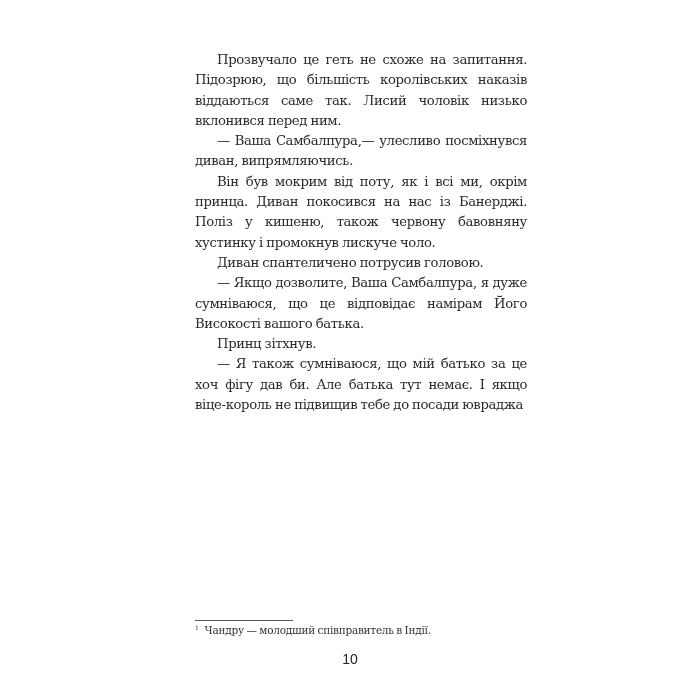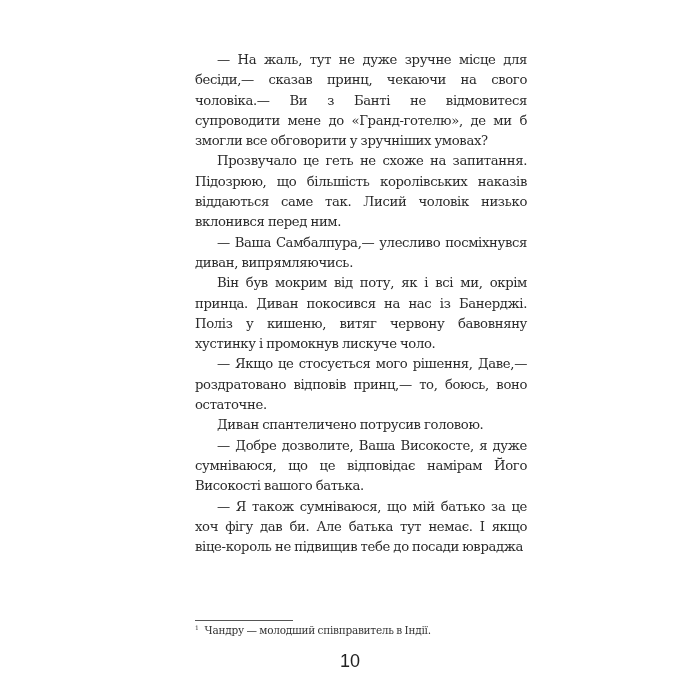--- a/index.html
+++ b/index.html
@@ -20,34 +20,33 @@
   }
   .footnote {
     position: absolute; left: 195px; top: 624px; width: 340px;
     font-family: "DejaVu Serif", "Liberation Serif", serif;
     font-size: 10.5px; color: #333; letter-spacing: -0.25px; word-spacing: -0.5px;
   }
   .footnote sup { font-size: 6px; vertical-align: 4px; margin-right: 6px; }
   .page-number {
     position: absolute; left: 0; width: 700px; top: 651px; text-align: center;
     font-family: "Liberation Sans", "DejaVu Sans", sans-serif;
-    font-size: 18px; color: #222;
+    font-size: 14px; color: #222;
   }
 </style>
 </head>
 <body>
 
 <div class="page body-text">
-  <p class="para">— На жаль, тут не дуже зручне місце для бесіди,— сказав принц, чекаючи на свого чоловіка.— Ви з Банті не відмовитеся супроводити мене до «Гранд-готелю», де ми б змогли все обговорити у зручніших умовах?</p>
   <p class="para">Прозвучало це геть не схоже на запитання. Підозрюю, що більшість королівських наказів віддаються саме так. Лисий чоловік низько вклонився перед ним.</p>
   <p class="para">— Ваша Самбалпура,— улесливо посміхнувся диван, випрямляючись.</p>
-  <p class="para">Він був мокрим від поту, як і всі ми, окрім принца. Диван покосився на нас із Банерджі. Поліз у кишеню, витяг червону бавовняну хустинку і промокнув лискуче чоло.</p>
-  <p class="para">— Якщо це стосується мого рішення, Даве,— роздратовано відповів принц,— то, боюсь, воно остаточне.</p>
+  <p class="para">Він був мокрим від поту, як і всі ми, окрім принца. Диван покосився на нас із Банерджі. Поліз у кишеню, також червону бавовняну хустинку і промокнув лискуче чоло.</p>
   <p class="para">Диван спантеличено потрусив головою.</p>
-  <p class="para">— Добре дозволите, Ваша Високосте, я дуже сумніваюся, що це відповідає намірам Його Високості вашого батька.</p>
+  <p class="para">— Якщо дозволите, Ваша Самбалпура, я дуже сумніваюся, що це відповідає намірам Його Високості вашого батька.</p>
+  <p class="para">Принц зітхнув.</p>
   <p class="para"><span>— Я також сумніваюся, що мій батько за це хоч фігу дав би. Але батька тут немає. І якщо віце-король не підвищив тебе до посади ювраджа</span></p>
 
 </div>
 
 <div class="footnote-rule"></div>
 <div class="footnote"><sup>1</sup><span>Чандру — молодший співправитель в Індії.</span></div>
 
 <div class="page-number">10</div>
 
 </body></html>

